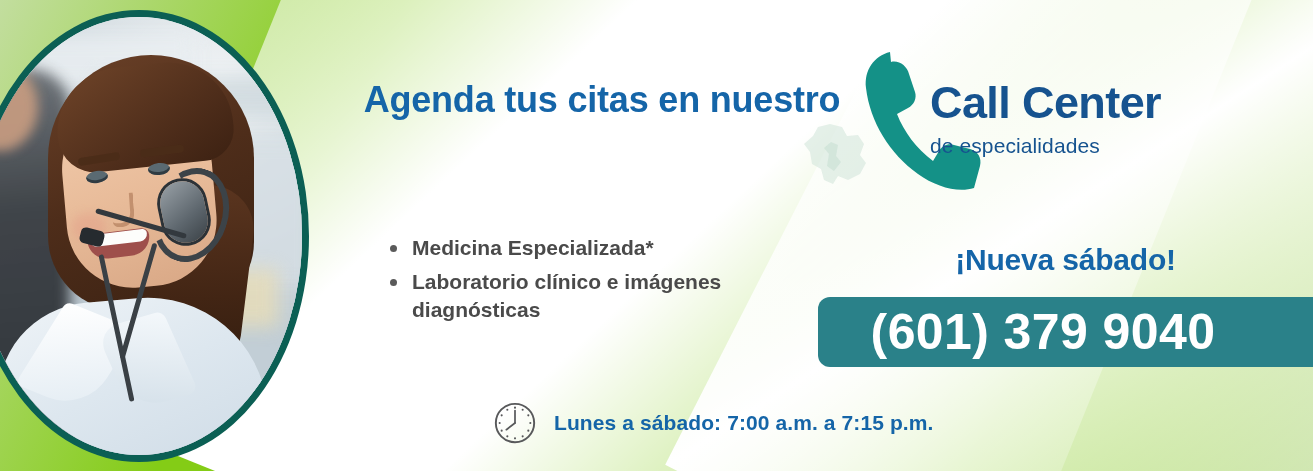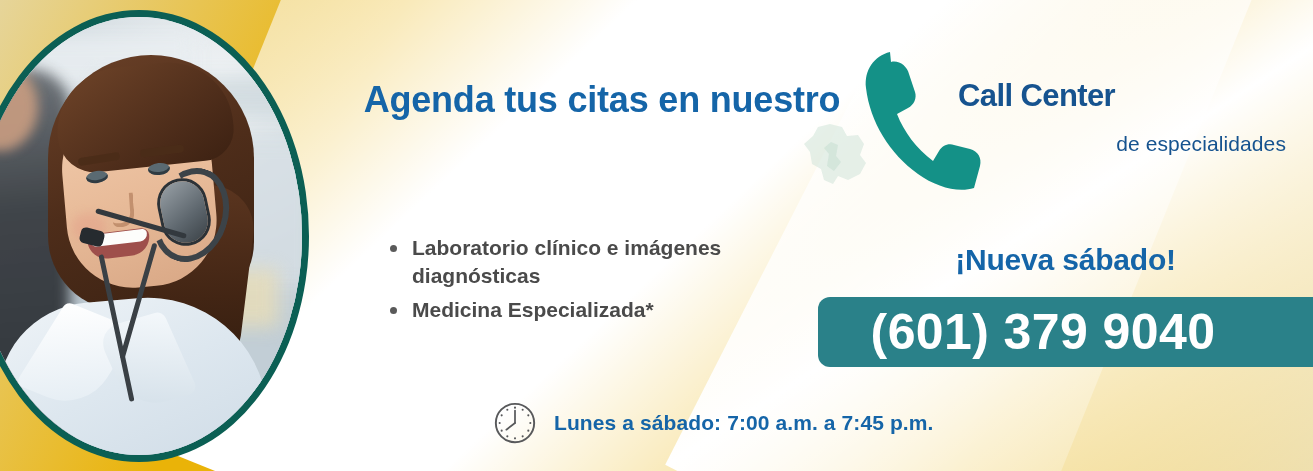--- a/index.html
+++ b/index.html
@@ -10,21 +10,21 @@
     width: 1313px;
     height: 471px;
     font-family: "Liberation Sans", sans-serif;
     overflow: hidden;
   }
 
   #banner {
     position: relative;
     width: 1313px;
     height: 471px;
-    background: #eab308;
+    background: #84cc16;
     overflow: hidden;
   }
 
   
   .bg-swoosh-a {
     position: absolute;
     width: 900px;
     height: 1200px;
     top: -560px;
     left: 300px;
@@ -380,34 +380,33 @@
     width: 136px;
     height: 148px;
   }
   .logo-text {
     position: absolute;
     left: 930px;
     top: 80px;
     width: 360px;
   }
   .logo-title {
-    font-size: 31px;
+    font-size: 45px;
     font-weight: bold;
     color: #16538f;
     letter-spacing: -0.6px;
     line-height: 1.0;
     white-space: nowrap;
-    margin-left: 28px;
   }
   .logo-sub {
     font-size: 21px;
     color: #16538f;
     letter-spacing: 0.1px;
-    text-align: right;
-    margin-top: 21px;
+    text-align: left;
+    margin-top: 9px;
     padding-right: 4px;
     white-space: nowrap;
   }
 
   
   .nueva-linea {
     position: absolute;
     left: 818px;
     top: 243px;
     width: 495px;
@@ -511,22 +510,22 @@
   <svg class="map-shape" viewBox="0 0 74 64">
     <path d="M30 2 L42 5 L47 14 L58 13 L64 22 L60 33 L66 41 L60 52 L48 58 L38 54 L33 62 L24 58 L21 47 L12 42 L10 30 L4 22 L13 14 L18 5 Z" fill="#cfe4d8" opacity="0.65"></path>
     <path d="M31 20 L38 23 L36 34 L41 40 L34 49 L27 44 L29 32 L24 26 Z" fill="#bcd9cb" opacity="0.55"></path>
   </svg>
 
   <div class="headline">
     <div class="headline-line1">Agenda tus citas en nuestro</div>
   </div>
 
   <ul class="bullets">
+    <li>Medicina Especializada*</li>
     <li>Laboratorio clínico e imágenes diagnósticas</li>
-    <li>Medicina Especializada*</li>
   </ul>
 
   <svg class="logo-phone" viewBox="0 0 136 148">
     <path d="M28 6 C12 10 2 24 4 42 C8 76 28 108 56 128 C74 141 96 147 112 142 L118 120 C120 112 116 105 108 103 L92 99 C86 97 80 100 77 105 L71 115 C54 102 42 86 35 68 L46 62 C52 59 55 52 53 46 L47 28 C45 20 37 14 29 16 Z" fill="#149187"></path>
   </svg>
 
   <div class="logo-text">
     <div class="logo-title">Call Center</div>
     <div class="logo-sub">de especialidades</div>
   </div>
@@ -547,16 +546,16 @@
       <circle cx="32" cy="37.9" r="1.1" fill="#58595b"></circle>
       <circle cx="24" cy="40" r="1.1" fill="#58595b"></circle>
       <circle cx="16" cy="37.9" r="1.1" fill="#58595b"></circle>
       <circle cx="10.1" cy="32" r="1.1" fill="#58595b"></circle>
       <circle cx="8" cy="24" r="1.1" fill="#58595b"></circle>
       <circle cx="10.1" cy="16" r="1.1" fill="#58595b"></circle>
       <circle cx="16" cy="10.1" r="1.1" fill="#58595b"></circle>
       <line x1="24" y1="24" x2="24" y2="11" stroke="#58595b" stroke-width="1.8" stroke-linecap="round"></line>
       <line x1="24" y1="24" x2="15" y2="31" stroke="#58595b" stroke-width="1.8" stroke-linecap="round"></line>
     </svg>
-    <div class="hours-text">Lunes a sábado: 7:00 a.m. a 7:45 p.m.</div>
+    <div class="hours-text">Lunes a sábado: 7:00 a.m. a 7:15 p.m.</div>
   </div>
 
 </div>
 
 </body></html>

